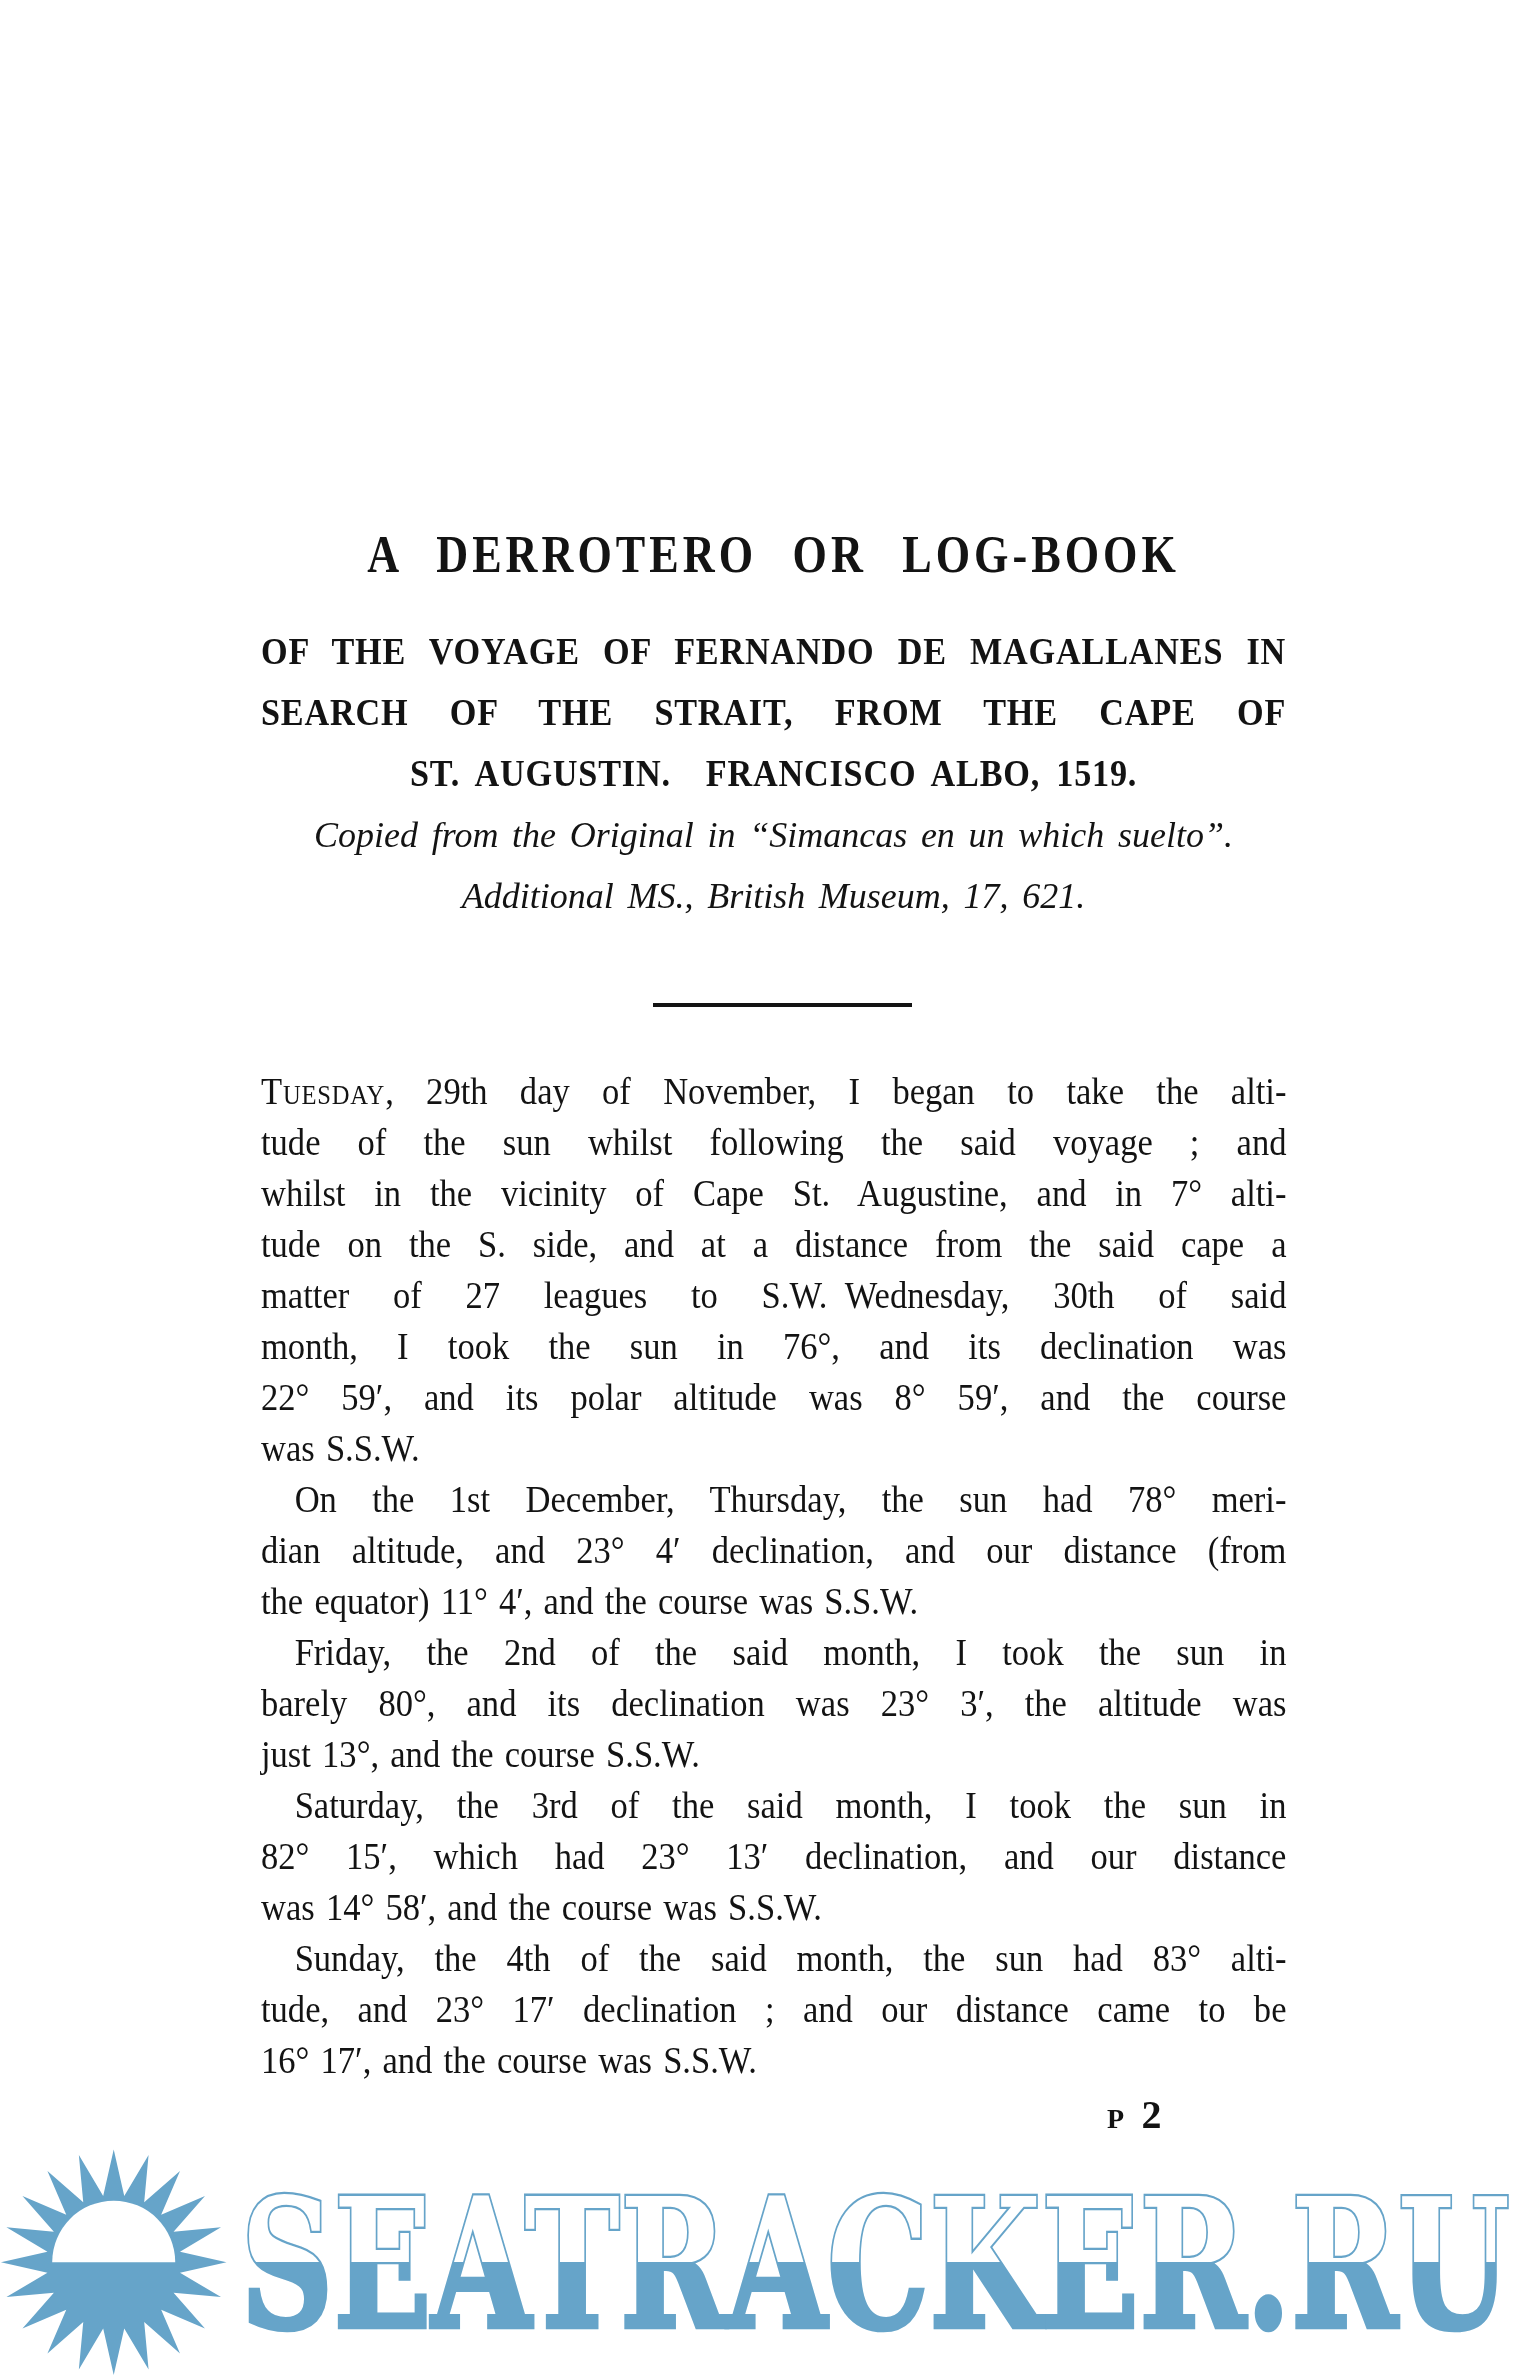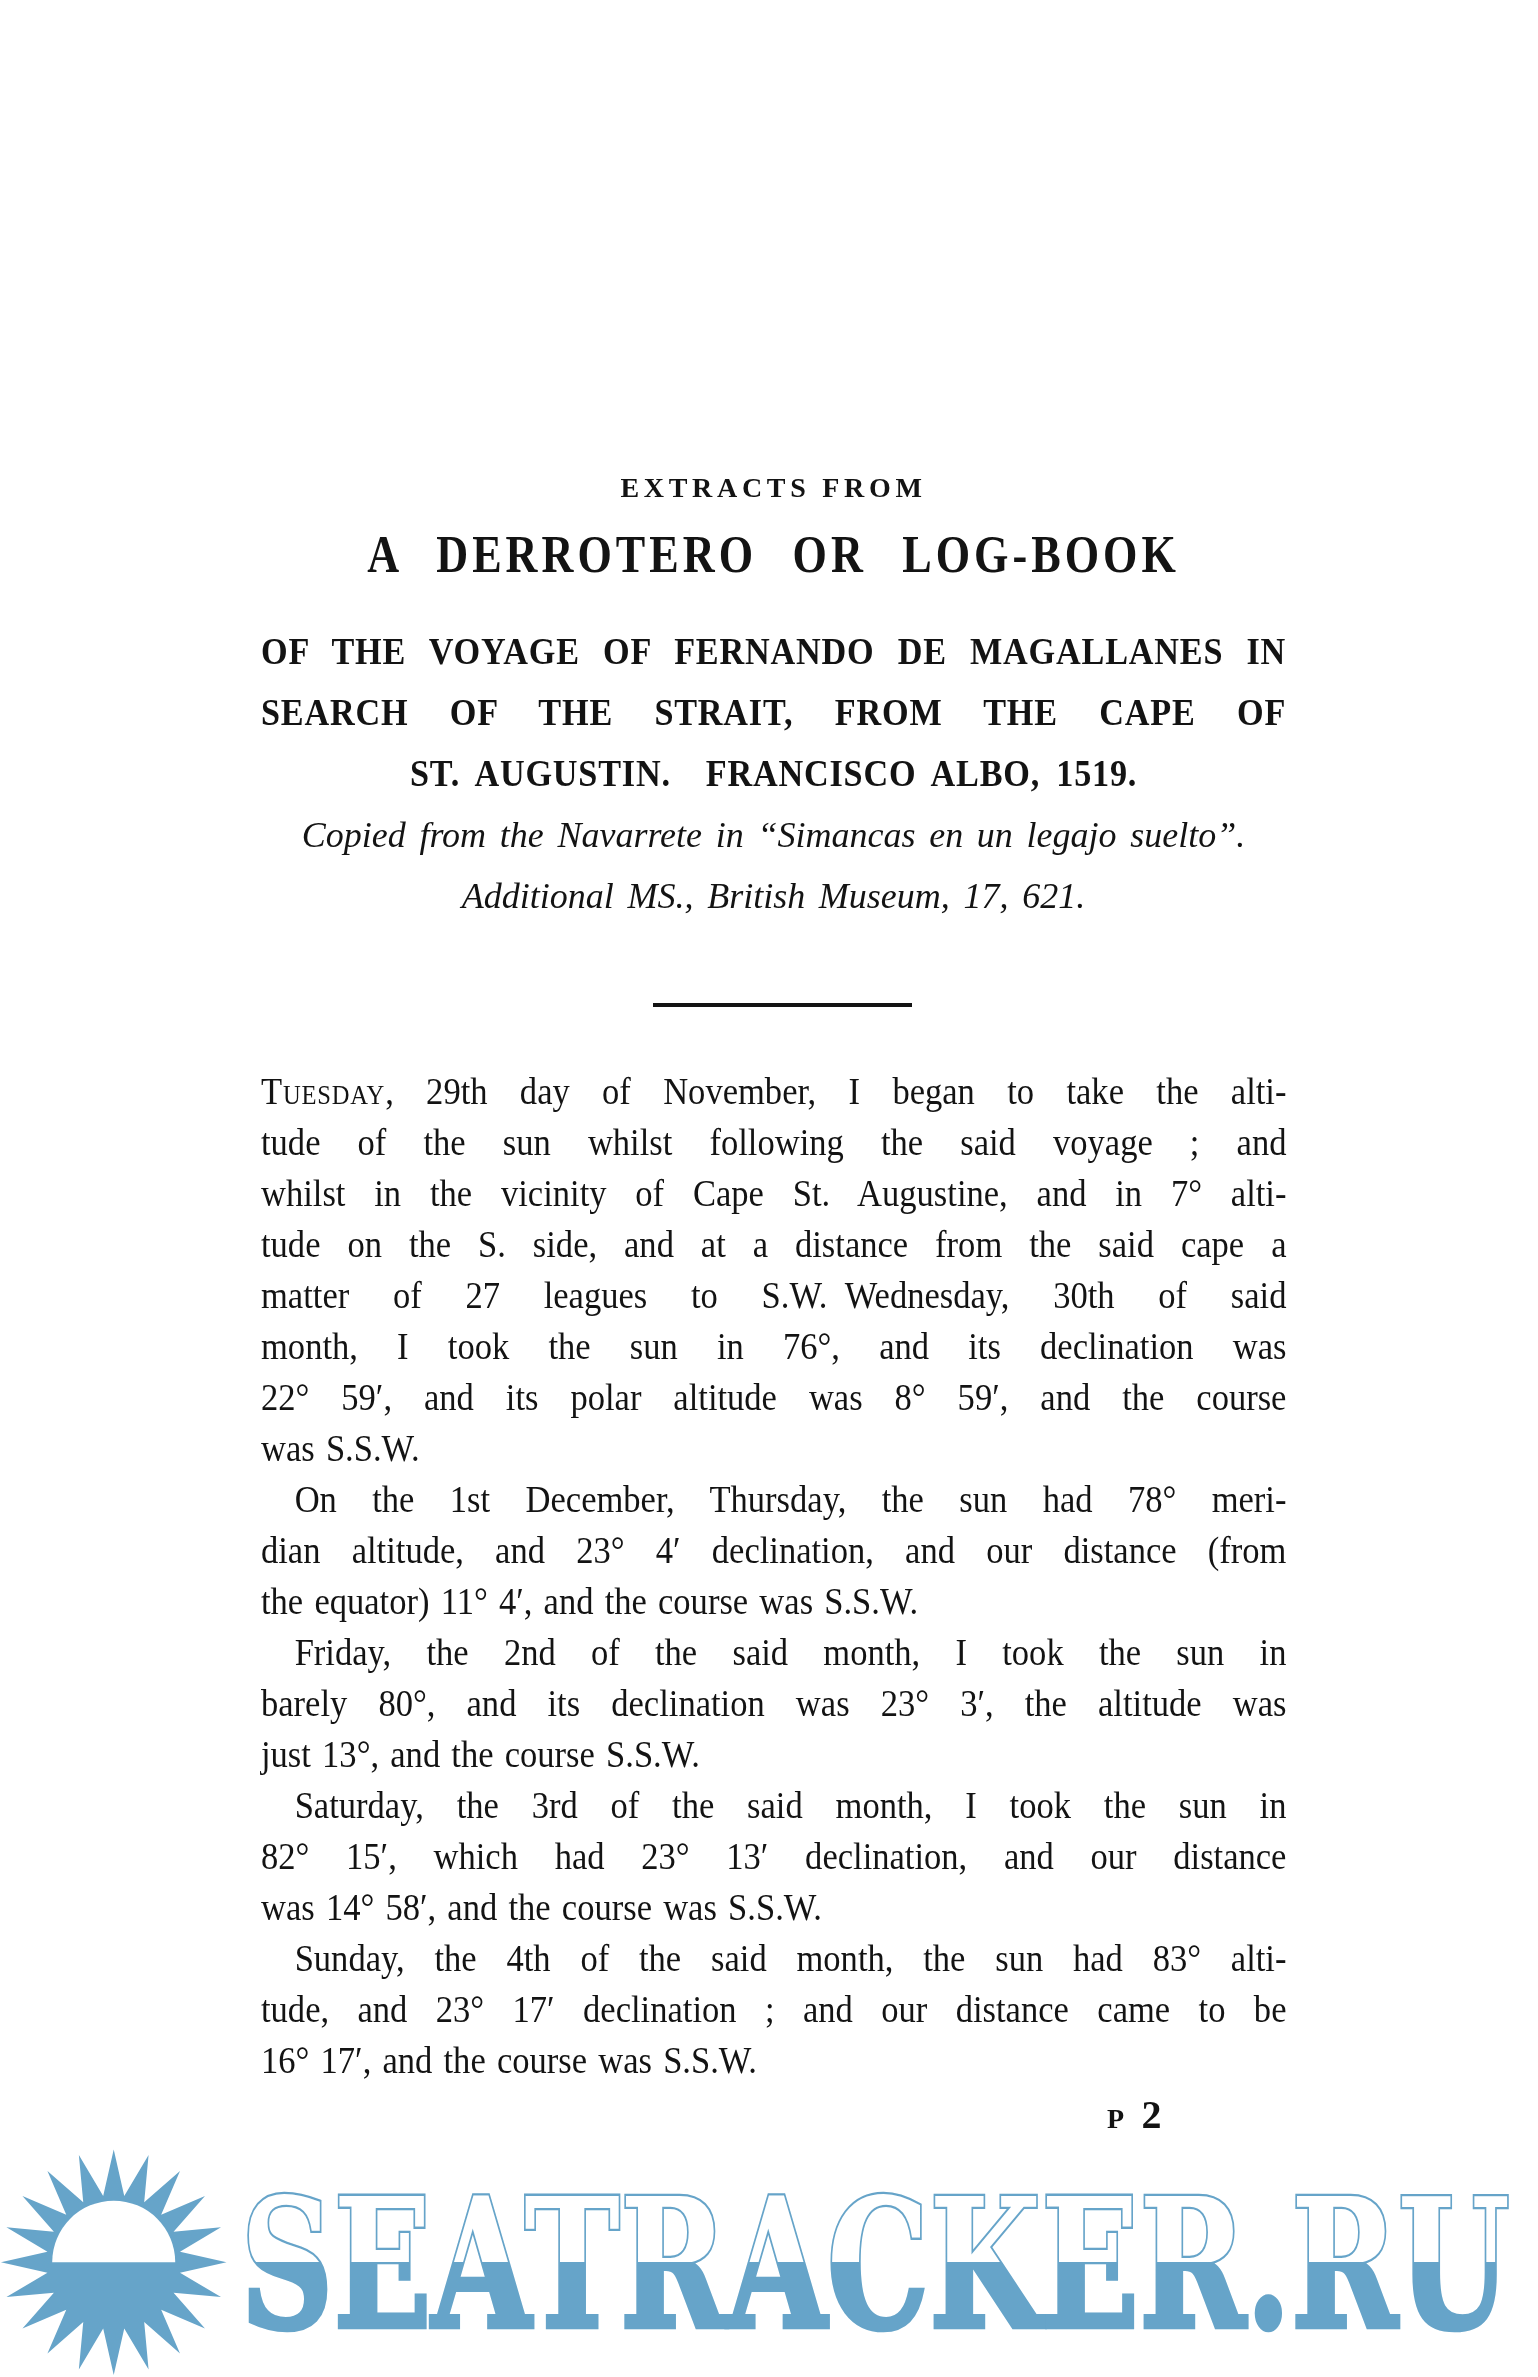--- a/index.html
+++ b/index.html
@@ -74,32 +74,31 @@
     paint-order:stroke fill;
   }
   .wm-blue{fill:var(--wm);}
 </style>
 </head>
 <body>
 
 <div class="sheet">
   <div class="textcol">
 
-    <div class="kicker">EXTRACTS FROM</div>
 
     <h1 class="title">A DERROTERO OR LOG-BOOK</h1>
 
     <div class="subtitle">
         <div class="line">OF THE VOYAGE OF FERNANDO DE MAGALLANES IN</div>
         <div class="line">SEARCH OF THE STRAIT, FROM THE CAPE OF</div>
         <div class="line">ST. AUGUSTIN. FRANCISCO ALBO, 1519.</div>
       </div>
 
     <div class="provenance">
-        <div class="line">Copied from the Navarrete in “Simancas en un legajo suelto”.</div>
+        <div class="line">Copied from the Original in “Simancas en un which suelto”.</div>
         <div class="line">Additional MS., British Museum, 17, 621.</div>
       </div>
 
     <div class="divider"></div>
 
     <main class="bodytext">
         <div class="para">
           <div class="bline first"><span class="smallcaps">Tuesday</span>, 29th day of November, I began to take the alti-</div>
           <div class="bline">tude of the sun whilst following the said voyage ; and</div>
           <div class="bline">whilst in the vicinity of Cape St. Augustine, and in 7° alti-</div>

